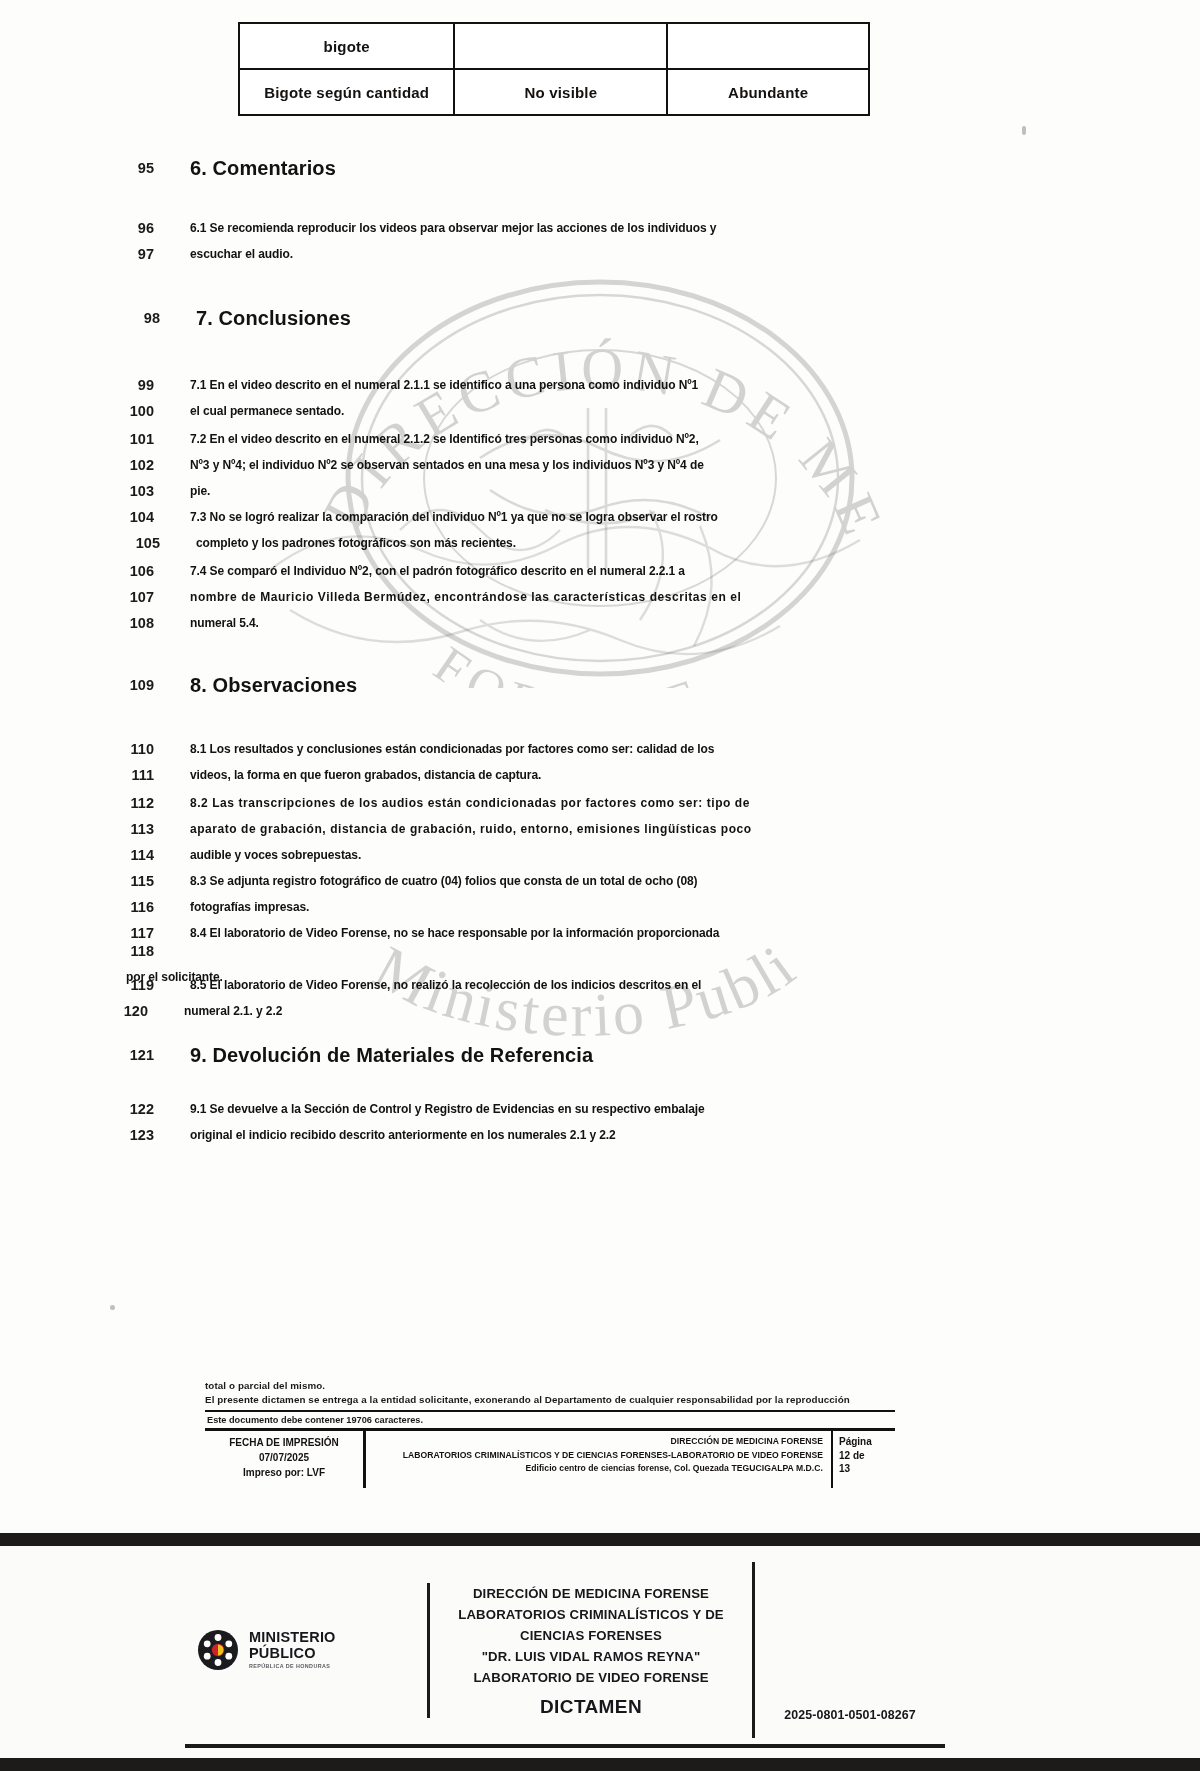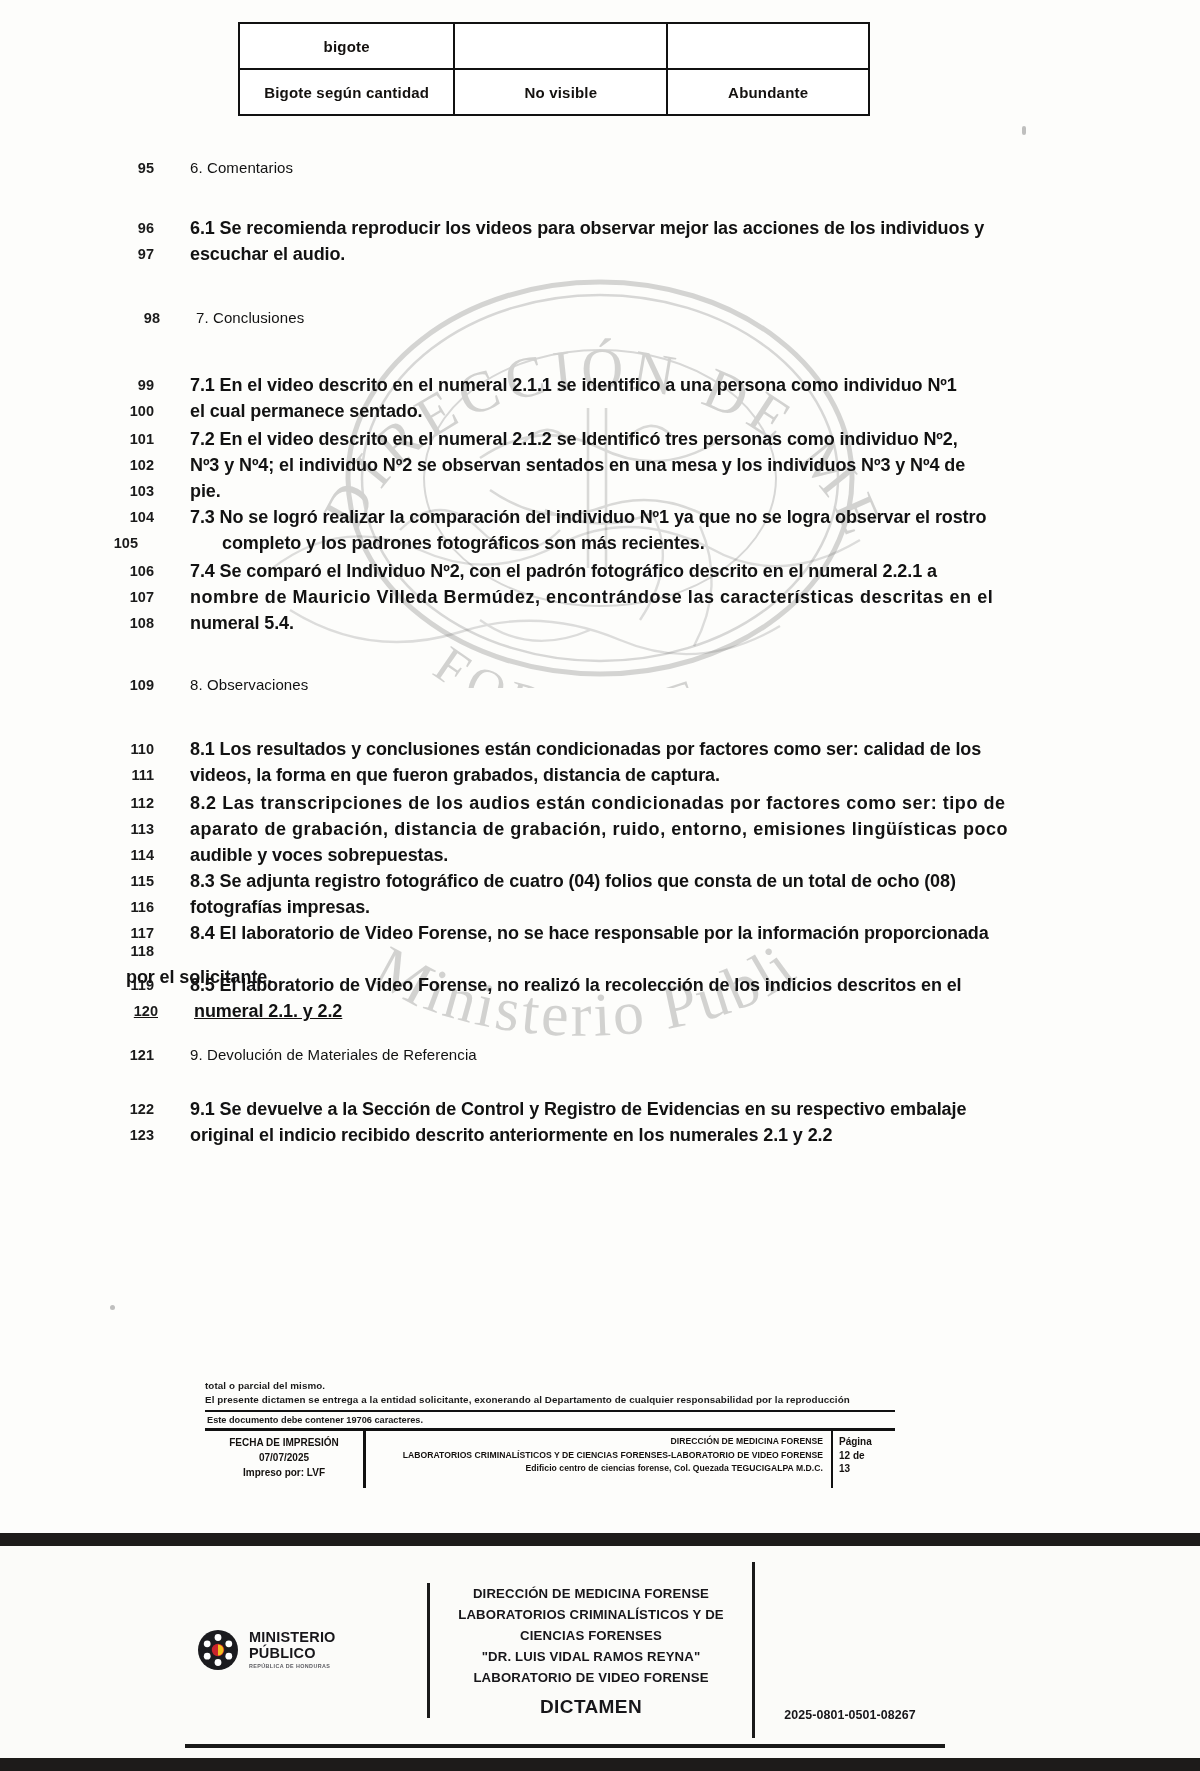--- a/index.html
+++ b/index.html
@@ -50,30 +50,30 @@
     min-width:64px;
     text-align:right;
     font-size:14.5px;
     font-weight:700;
     color:#1a1a1a;
     padding-right:0;
     line-height:26px;
   }
   .ltxt{
     margin-left:36px;
-    font-size:18px;
+    font-size:12px;
     line-height:26px;
     font-weight:700;
     letter-spacing:-0.1px;
     color:#121212;
     white-space:pre;
   }
   .heading .ltxt{
-    font-size:15px;
-    font-weight:400;
+    font-size:20px;
+    font-weight:700;
     letter-spacing:.1px;
     line-height:26px;
   }
   .just .ltxt{letter-spacing:.55px;}
   
   .seal{
     position:absolute;
     pointer-events:none;
     opacity:.30;
     filter:grayscale(1) contrast(.55);
@@ -278,21 +278,21 @@
         <div class="ltxt">Nº3 y Nº4; el individuo Nº2 se observan sentados en una mesa y los individuos Nº3 y Nº4 de</div>
       </div>
       <div class="line" style="position: absolute; left: 90px; top: 478px;">
         <div class="lno">103</div>
         <div class="ltxt">pie.</div>
       </div>
       <div class="line" style="position: absolute; left: 90px; top: 504px;">
         <div class="lno">104</div>
         <div class="ltxt">7.3 No se logró realizar la comparación del individuo Nº1 ya que no se logra observar el rostro</div>
       </div>
-      <div class="line" style="position: absolute; left: 74px; top: 530px; gap: 48px;">
+      <div class="line" style="position: absolute; left: 96px; top: 530px;">
         <div class="lno">105</div>
         <div class="ltxt">completo y los padrones fotográficos son más recientes.</div>
       </div>
       <div class="line" style="position: absolute; left: 90px; top: 558px;">
         <div class="lno">106</div>
         <div class="ltxt">7.4 Se comparó el Individuo Nº2, con el padrón fotográfico descrito en el numeral 2.2.1 a</div>
       </div>
       <div class="line just" style="position: absolute; left: 90px; top: 584px;">
         <div class="lno">107</div>
         <div class="ltxt">nombre de Mauricio Villeda Bermúdez, encontrándose las características descritas en el</div>
@@ -338,21 +338,21 @@
         <div class="ltxt">8.4 El laboratorio de Video Forense, no se hace responsable por la información proporcionada</div>
       </div>
       <div class="line" style="position: absolute; left: 90px; top: 938px; flex-direction: column;">
         <div class="lno">118</div>
         <div class="ltxt">por el solicitante.</div>
       </div>
       <div class="line" style="position: absolute; left: 90px; top: 972px;">
         <div class="lno">119</div>
         <div class="ltxt">8.5 El laboratorio de Video Forense, no realizó la recolección de los indicios descritos en el</div>
       </div>
-      <div class="line" style="position: absolute; left: 94px; top: 998px; text-decoration: underline;">
+      <div class="line" style="position: absolute; left: 84px; top: 998px;">
         <div class="lno">120</div>
         <div class="ltxt">numeral 2.1. y 2.2</div>
       </div>
       <div class="line heading" style="position: absolute; left: 90px; top: 1042px; justify-content: space-between;">
         <div class="lno">121</div>
         <div class="ltxt">9. Devolución de Materiales de Referencia</div>
       </div>
       <div class="line" style="position: absolute; left: 90px; top: 1096px;">
         <div class="lno">122</div>
         <div class="ltxt">9.1 Se devuelve a la Sección de Control y Registro de Evidencias en su respectivo embalaje</div>

